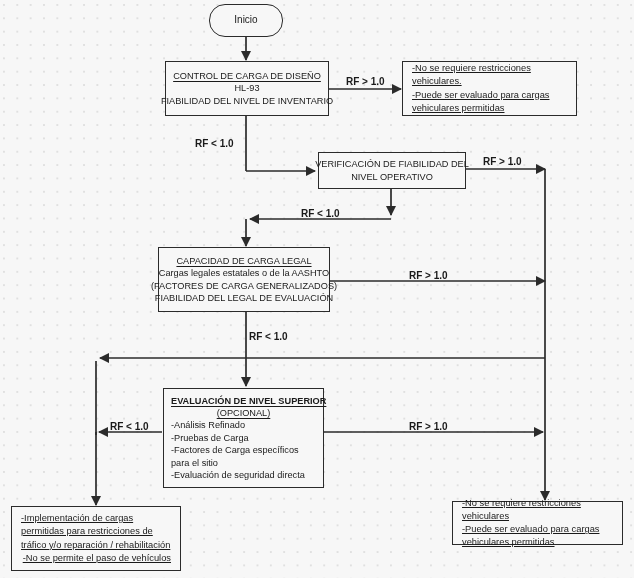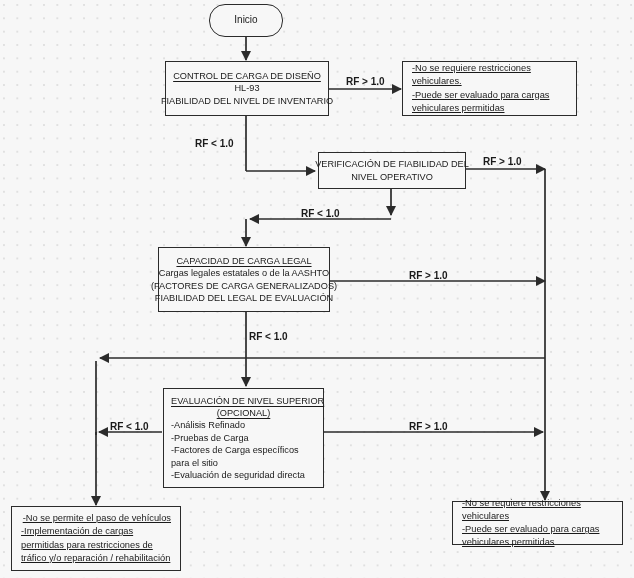--- a/index.html
+++ b/index.html
@@ -142,31 +142,31 @@
   </div>
 
   <div class="node process" style="left:158px; top:247px; width:172px; height:65px;">
     <div class="line title">CAPACIDAD DE CARGA LEGAL</div>
     <div class="line">Cargas legales estatales o de la AASHTO</div>
     <div class="line">(FACTORES DE CARGA GENERALIZADOS)</div>
     <div class="line">FIABILIDAD DEL LEGAL DE EVALUACIÓN</div>
   </div>
 
   <div class="node process" style="left:163px; top:388px; width:161px; height:100px; align-items:stretch; padding:5px 7px;">
-    <div class="line title" style="text-align:center;">EVALUACIÓN DE NIVEL SUPERIOR</div>
+    <div class="line title" style="text-align:center;font-weight:bold;">EVALUACIÓN DE NIVEL SUPERIOR</div>
     <div class="line title" style="text-align:center;">(OPCIONAL)</div>
     <div class="line" style="text-align:left;">-Análisis Refinado</div>
     <div class="line" style="text-align:left;">-Pruebas de Carga</div>
     <div class="line" style="text-align:left; white-space:normal;">-Factores de Carga específicos para el sitio</div>
     <div class="line" style="text-align:left;">-Evaluación de seguridad directa</div>
   </div>
 
   <div class="node note" style="left:11px; top:506px; width:170px; height:65px;">
+    <div class="line">-Implementación de cargas permitidas para restricciones de tráfico y/o reparación / rehabilitación</div>
     <div class="line">-No se permite el paso de vehículos</div>
-    <div class="line">-Implementación de cargas permitidas para restricciones de tráfico y/o reparación / rehabilitación</div>
   </div>
 
   <div class="node note" style="left:452px; top:501px; width:171px; height:44px;">
     <div class="line">-No se requiere restricciones vehiculares</div>
     <div class="line">-Puede ser evaluado para cargas vehiculares permitidas</div>
   </div>
 
   <div class="edge-label" style="left:346px; top:76px;">RF &gt; 1.0</div>
   <div class="edge-label" style="left:195px; top:138px;">RF &lt; 1.0</div>
   <div class="edge-label" style="left:483px; top:156px;">RF &gt; 1.0</div>

